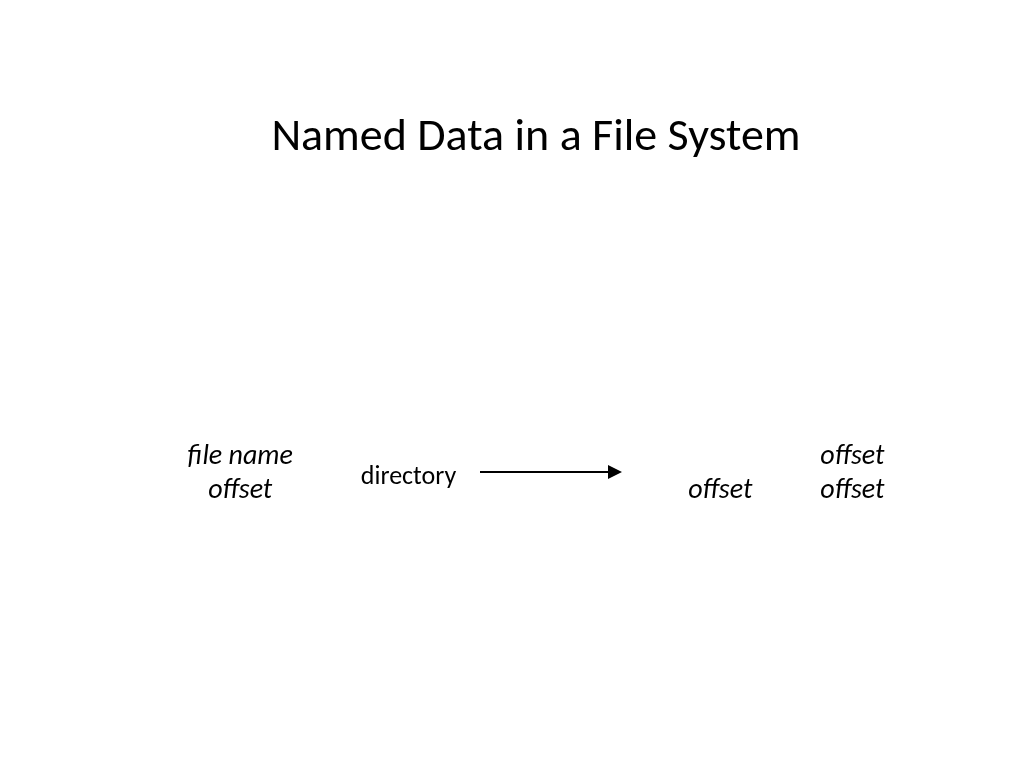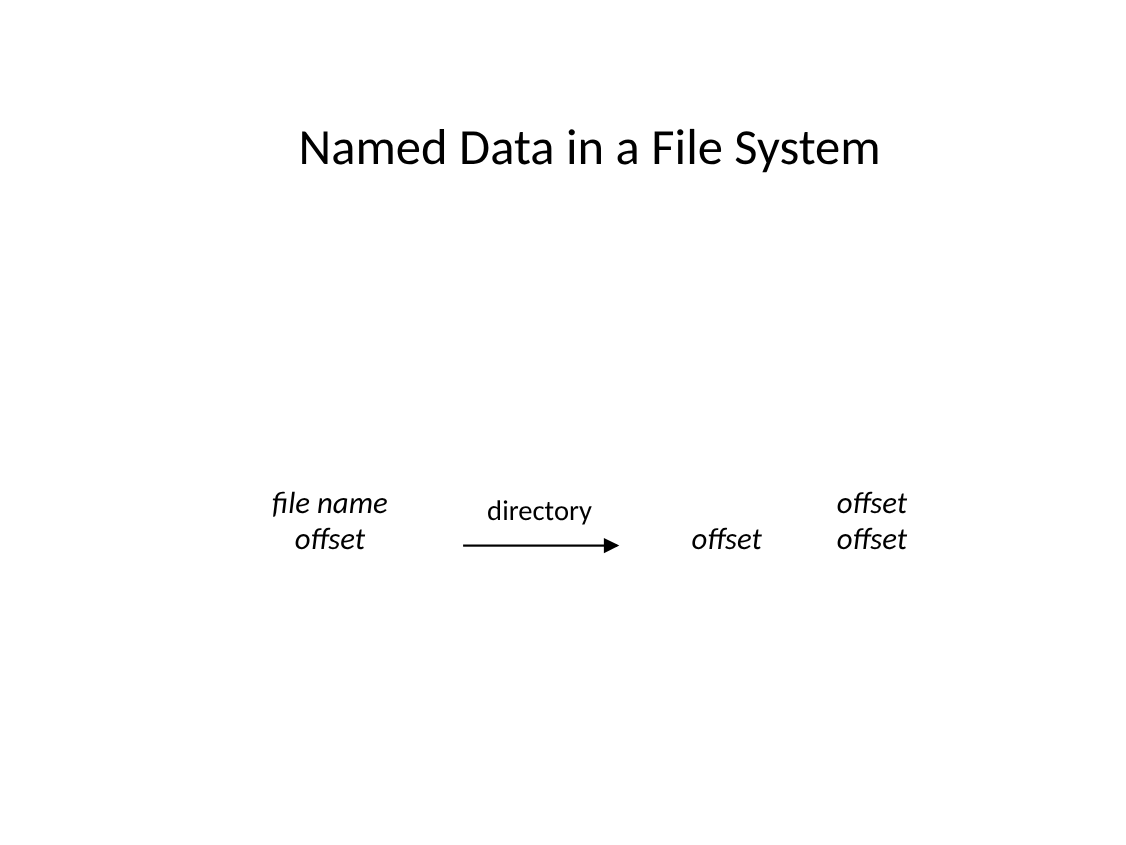--- a/index.html
+++ b/index.html
@@ -36,21 +36,20 @@
     .node {
       font-style: italic;
       font-size: 28px;
       color: #000;
       text-align: center;
       line-height: 1.2;
       padding: 0 10px;
     }
     .arrow-container {
       display: flex;
-      flex-direction: column;
       align-items: center;
       padding: 0 10px;
     }
     .arrow-label {
       font-size: 26px;
       color: #000;
       text-align: center;
       line-height: 1.1;
       margin-bottom: 4px;
     }

